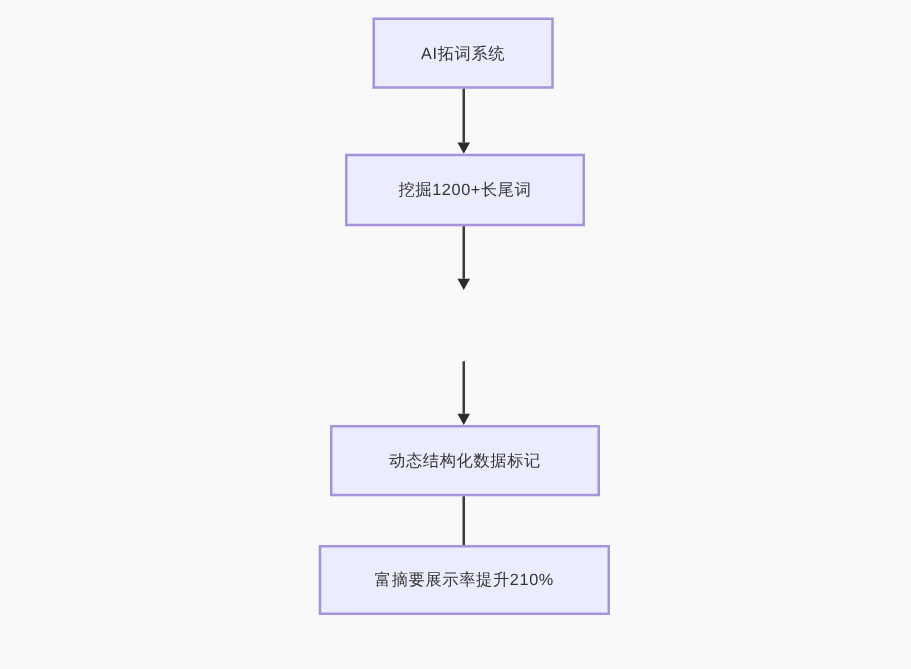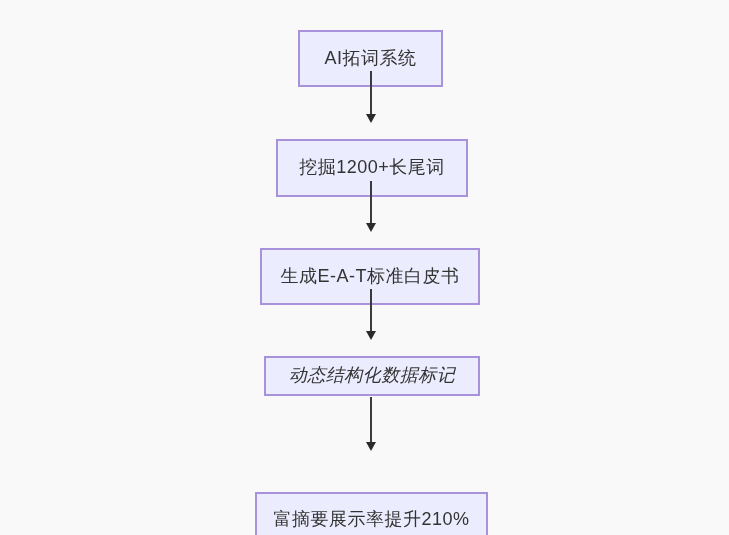--- a/index.html
+++ b/index.html
@@ -18,34 +18,33 @@
     position: absolute;
     left: 0; top: 0;
     width: 729px; height: 535px;
   }
   .node {
     position: absolute;
     box-sizing: border-box;
     background: #ECECFF;
     border: 2px solid #a892db;
     color: #333333;
-    font-size: 18px;
+    font-size: 13px;
     display: flex;
     align-items: center;
     justify-content: center;
     text-align: center;
     line-height: 1.2;
     letter-spacing: 0.5px;
-    margin-top: 16px;
   }
   .node-1 { left: 298px; top: 14px;  width: 145px; height: 57px; }
   .node-2 { left: 276px; top: 123px; width: 192px; height: 58px; }
   .node-3 { left: 260px; top: 232px; width: 220px; height: 57px; }
-  .node-4 { left: 264px; top: 340px; width: 216px; height: 40px; font-style: italic; }
-  .node-5 { left: 255px; top: 476px; width: 233px; height: 56px; }
+  .node-4 { left: 264px; top: 340px; width: 216px; height: 57px; }
+  .node-5 { left: 255px; top: 436px; width: 233px; height: 56px; }
 
   .edge-line {
     position: absolute;
     width: 2px;
     background: #3b3b3b;
     left: 370px;
   }
   .edge-head {
     position: absolute;
     width: 0; height: 0;
@@ -75,23 +74,20 @@
   <div class="edge-line edge-1-line"></div>
   <div class="edge-head edge-1-head"></div>
 
   <div class="node node-2">
     <span>挖掘1200+长尾词</span>
   </div>
 
   <div class="edge-line edge-2-line"></div>
   <div class="edge-head edge-2-head"></div>
 
-  <div class="node node-3">
-    <span>生成E-A-T标准白皮书</span>
-  </div>
 
   <div class="edge-line edge-3-line"></div>
   <div class="edge-head edge-3-head"></div>
 
   <div class="node node-4">
     <span>动态结构化数据标记</span>
   </div>
 
   <div class="edge-line edge-4-line"></div>
   <div class="edge-head edge-4-head"></div>

